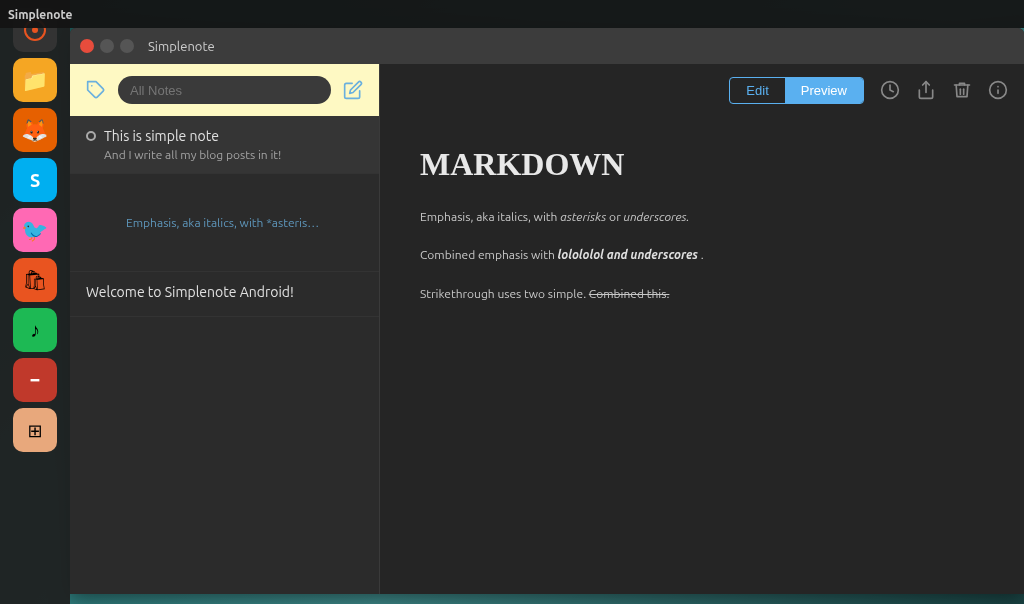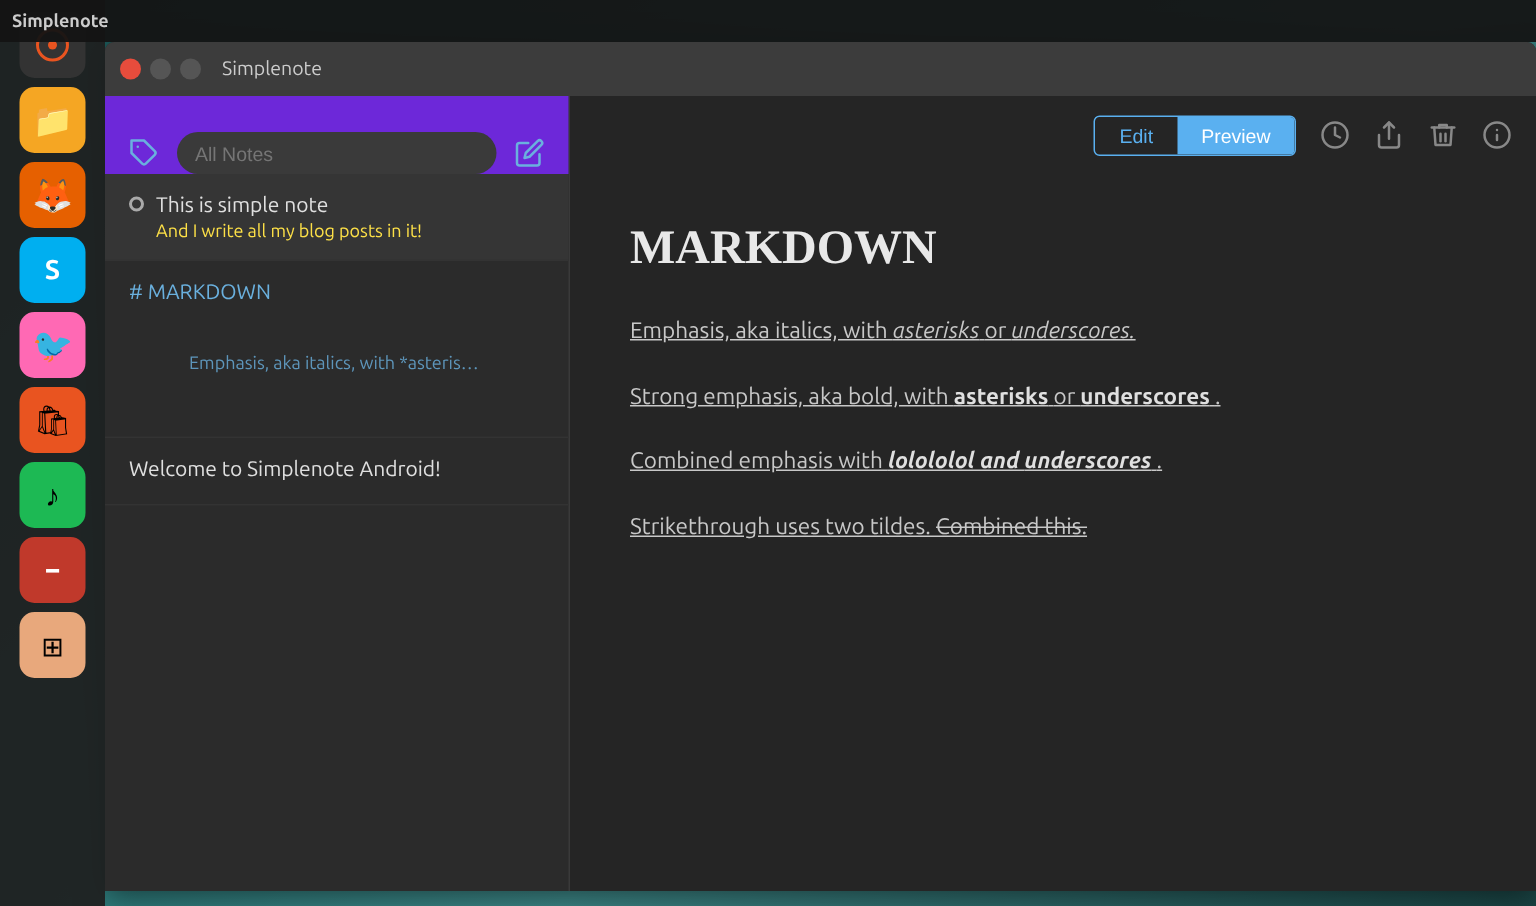--- a/index.html
+++ b/index.html
@@ -124,24 +124,24 @@
       background: #2b2b2b;
       border-right: 1px solid #3a3a3a;
       display: flex;
       flex-direction: column;
       flex-shrink: 0;
     }
 
     .sidebar-header {
       height: 52px;
       display: flex;
-      align-items: flex-end;
+      align-items: center;
       padding: 0 12px;
       gap: 8px;
-      background: #6d28d9;
+      background: #fef9c3;
       flex-shrink: 0;
     }
 
     .tags-icon {
       width: 28px;
       height: 28px;
       display: flex;
       align-items: center;
       justify-content: center;
       color: #6ab0de;
@@ -210,21 +210,21 @@
       color: #e0e0e0;
       font-weight: 400;
     }
 
     .note-title.markdown-title {
       color: #6ab0de;
     }
 
     .note-preview {
       font-size: 12px;
-      color: #fde047;
+      color: #a3a3a3;
       padding-left: 18px;
       overflow: hidden;
       text-overflow: ellipsis;
       white-space: nowrap;
     }
 
     .note-preview.markdown-preview {
       color: #6ab0de;
       opacity: 0.8;
     }
@@ -296,25 +296,24 @@
 
     .markdown-preview h1 {
       font-size: 32px;
       font-weight: 600;
       color: #e8e8e8;
       margin-bottom: 24px;
       font-family: Georgia, serif;
     }
 
     .markdown-preview p {
-      font-size: 15px;
+      font-size: 12px;
       line-height: 1.7;
       margin-bottom: 18px;
       color: #c8c8c8;
-      text-decoration: underline;
     }
 
     .markdown-preview em { font-style: italic; }
     .markdown-preview strong { font-weight: bold; color: #e0e0e0; }
     .markdown-preview s { text-decoration: line-through; }
 
     
     .top-menubar {
       position: absolute;
       top: 0;
@@ -414,23 +413,20 @@
 
         <div class="note-item active">
           <div class="note-item-header">
             <div class="note-bullet"></div>
             <span class="note-title">This is simple note</span>
           </div>
           <div class="note-preview">And I write all my blog posts in it!</div>
         </div>
 
         <div class="note-item">
-          <div class="note-item-header">
-            <span class="note-title markdown-title"># MARKDOWN</span>
-          </div>
           <div class="note-preview markdown-preview">Emphasis, aka italics, with *asterisks* or _un...</div>
         </div>
 
         <div class="note-item">
           <div class="note-item-header">
             <span class="note-title">Welcome to Simplenote Android!</span>
           </div>
         </div>
       </div>
     </div>
@@ -478,36 +474,29 @@
       <div class="markdown-preview">
         <h1>MARKDOWN</h1>
 
         <p>
           <span>Emphasis, aka italics, with </span>
           <em>asterisks</em>
           <span> or </span>
           <em>underscores.</em>
         </p>
 
-        <p>
-          <span>Strong emphasis, aka bold, with </span>
-          <strong>asterisks</strong>
-          <span> or </span>
-          <strong>underscores</strong>
-          <span>.</span>
-        </p>
 
         <p>
           <span>Combined emphasis with </span>
           <strong><em>lolololol and </em></strong>
           <strong><em>underscores</em></strong>
           <span>.</span>
         </p>
 
         <p>
-          <span>Strikethrough uses two tildes. </span>
+          <span>Strikethrough uses two simple. </span>
           <s>Combined this.</s>
         </p>
 
       </div>
     </div>
   </div>
 </div>
 
 </body></html>

